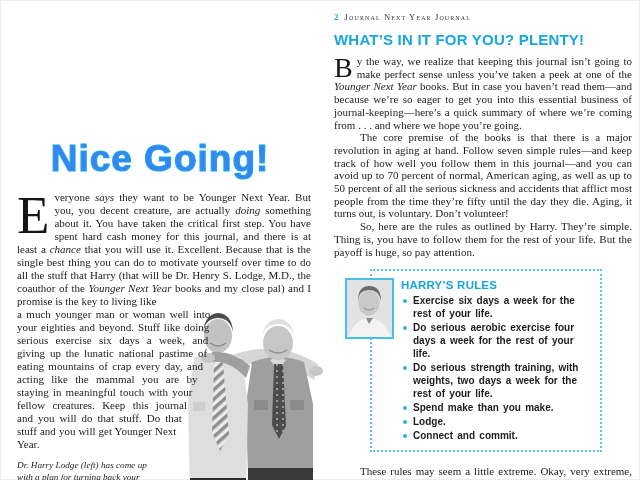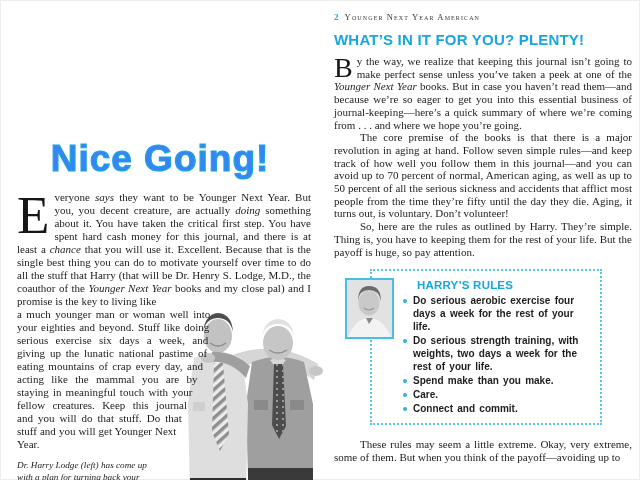--- a/index.html
+++ b/index.html
@@ -59,21 +59,21 @@
   .rules-box{
     position:relative;margin:11px 0 0 36px;width:232px;box-sizing:border-box;
     border:2px dotted #55c5ec;padding:8px 8px 7px 29px;background:#fff;
   }
   .harry-photo{
     position:absolute;left:-27px;top:7px;width:45px;height:57px;
     border:2px solid #49bfe8;background:#e2e2e2;box-sizing:content-box;
   }
   .harry-photo svg{display:block;}
   .rules-title{
-    margin:0 16px 3px;font-family:"Liberation Sans",sans-serif;font-weight:bold;
+    margin:0 0 3px;font-family:"Liberation Sans",sans-serif;font-weight:bold;
     font-size:11.5px;color:#17a7dd;letter-spacing:0.2px;
   }
   .rules-list{list-style:none;margin:0;padding:0;}
   .rules-list li{
     position:relative;padding-left:12px;margin:0 0 1px;
     font-family:"Liberation Sans",sans-serif;font-weight:bold;
     font-size:10px;line-height:13px;color:#1d1d1d;word-spacing:1.5px;
   }
   .rules-list li::before{
     content:"";position:absolute;left:2px;top:4.5px;width:4px;height:4px;
@@ -141,49 +141,50 @@
       </p>
 
       <p class="caption">Dr. Harry Lodge (left) has come up with a plan for turning back your biological clock; Chris Crowley is proof that it works.</p>
     </div>
   </section>
 
   <section class="page page-right">
     <div class="right-col">
 
       <div class="running-head">
-        <span class="pagenum">2</span><span>Younger Next Year American</span>
+        <span class="pagenum">2</span><span>Journal Next Year Journal</span>
       </div>
 
       <h2 class="heading">WHAT’S IN IT FOR YOU? PLENTY!</h2>
 
       <div class="right-body">
         <p>
           <span class="dropcap-right">B</span><span>y the way, we realize that keeping this journal isn’t going to make perfect sense unless you’ve taken a peek at one of the </span><em>Younger Next Year</em><span> books. But in case you haven’t read them—and because we’re so eager to get you into this essential business of journal-keeping—here’s a quick summary of where we’re coming from . . . and where we hope you’re going.</span>
         </p>
         <p class="indent">The core premise of the books is that there is a major revolution in aging at hand. Follow seven simple rules—and keep track of how well you follow them in this journal—and you can avoid up to 70 percent of normal, American aging, as well as up to 50 percent of all the serious sickness and accidents that afflict most people from the time they’re fifty until the day they die. Aging, it turns out, is voluntary. Don’t volunteer!</p>
-        <p class="indent">So, here are the rules as outlined by Harry. They’re simple. Thing is, you have to keeping them for the rest of your life. But the payoff is huge, so pay attention.</p>
+        <p class="indent">So, here are the rules as outlined by Harry. They’re simple. Thing is, you have to follow them for the rest of your life. But the payoff is huge, so pay attention.</p>
 
         <div class="rules-box">
           <span class="harry-photo">
             <svg width="45" height="57" viewBox="0 0 45 57" xmlns="http://www.w3.org/2000/svg" role="img">
               <rect width="45" height="57" fill="#e2e2e2"></rect>
               <path d="M1 57 Q9 38 22 38 Q36 38 44 57 Z" fill="#f3f3f3"></path>
               <path d="M19 38 L22 44 L26 38 Z" fill="#8a8a8a"></path>
               <ellipse cx="22" cy="23" rx="10.5" ry="12.5" fill="#c9c9c9"></ellipse>
               <path d="M11 21 Q11 6 22 6 Q34 6 34 21 Q32 10 22 10 Q12 10 11 21 Z" fill="#6b6b6b"></path>
               <path d="M17 28 Q22 32 27 28" stroke="#929292" stroke-width="1.2" fill="none"></path>
             </svg>
           </span>
           <h3 class="rules-title">HARRY’S RULES</h3>
           <ul class="rules-list">
+            <li>Exercise six days a week for the rest of your life.</li>
             <li>Do serious aerobic exercise four days a week for the rest of your life.</li>
             <li>Do serious strength training, with weights, two days a week for the rest of your life.</li>
             <li>Spend make than you make.</li>
-            <li>Care.</li>
+            <li>Lodge.</li>
             <li>Connect and commit.</li>
           </ul>
         </div>
 
         <p class="indent closing">These rules may seem a little extreme. Okay, very extreme, some of them. But when you think of the payoff—avoiding up to</p>
       </div>
     </div>
   </section>
 </div>
 

